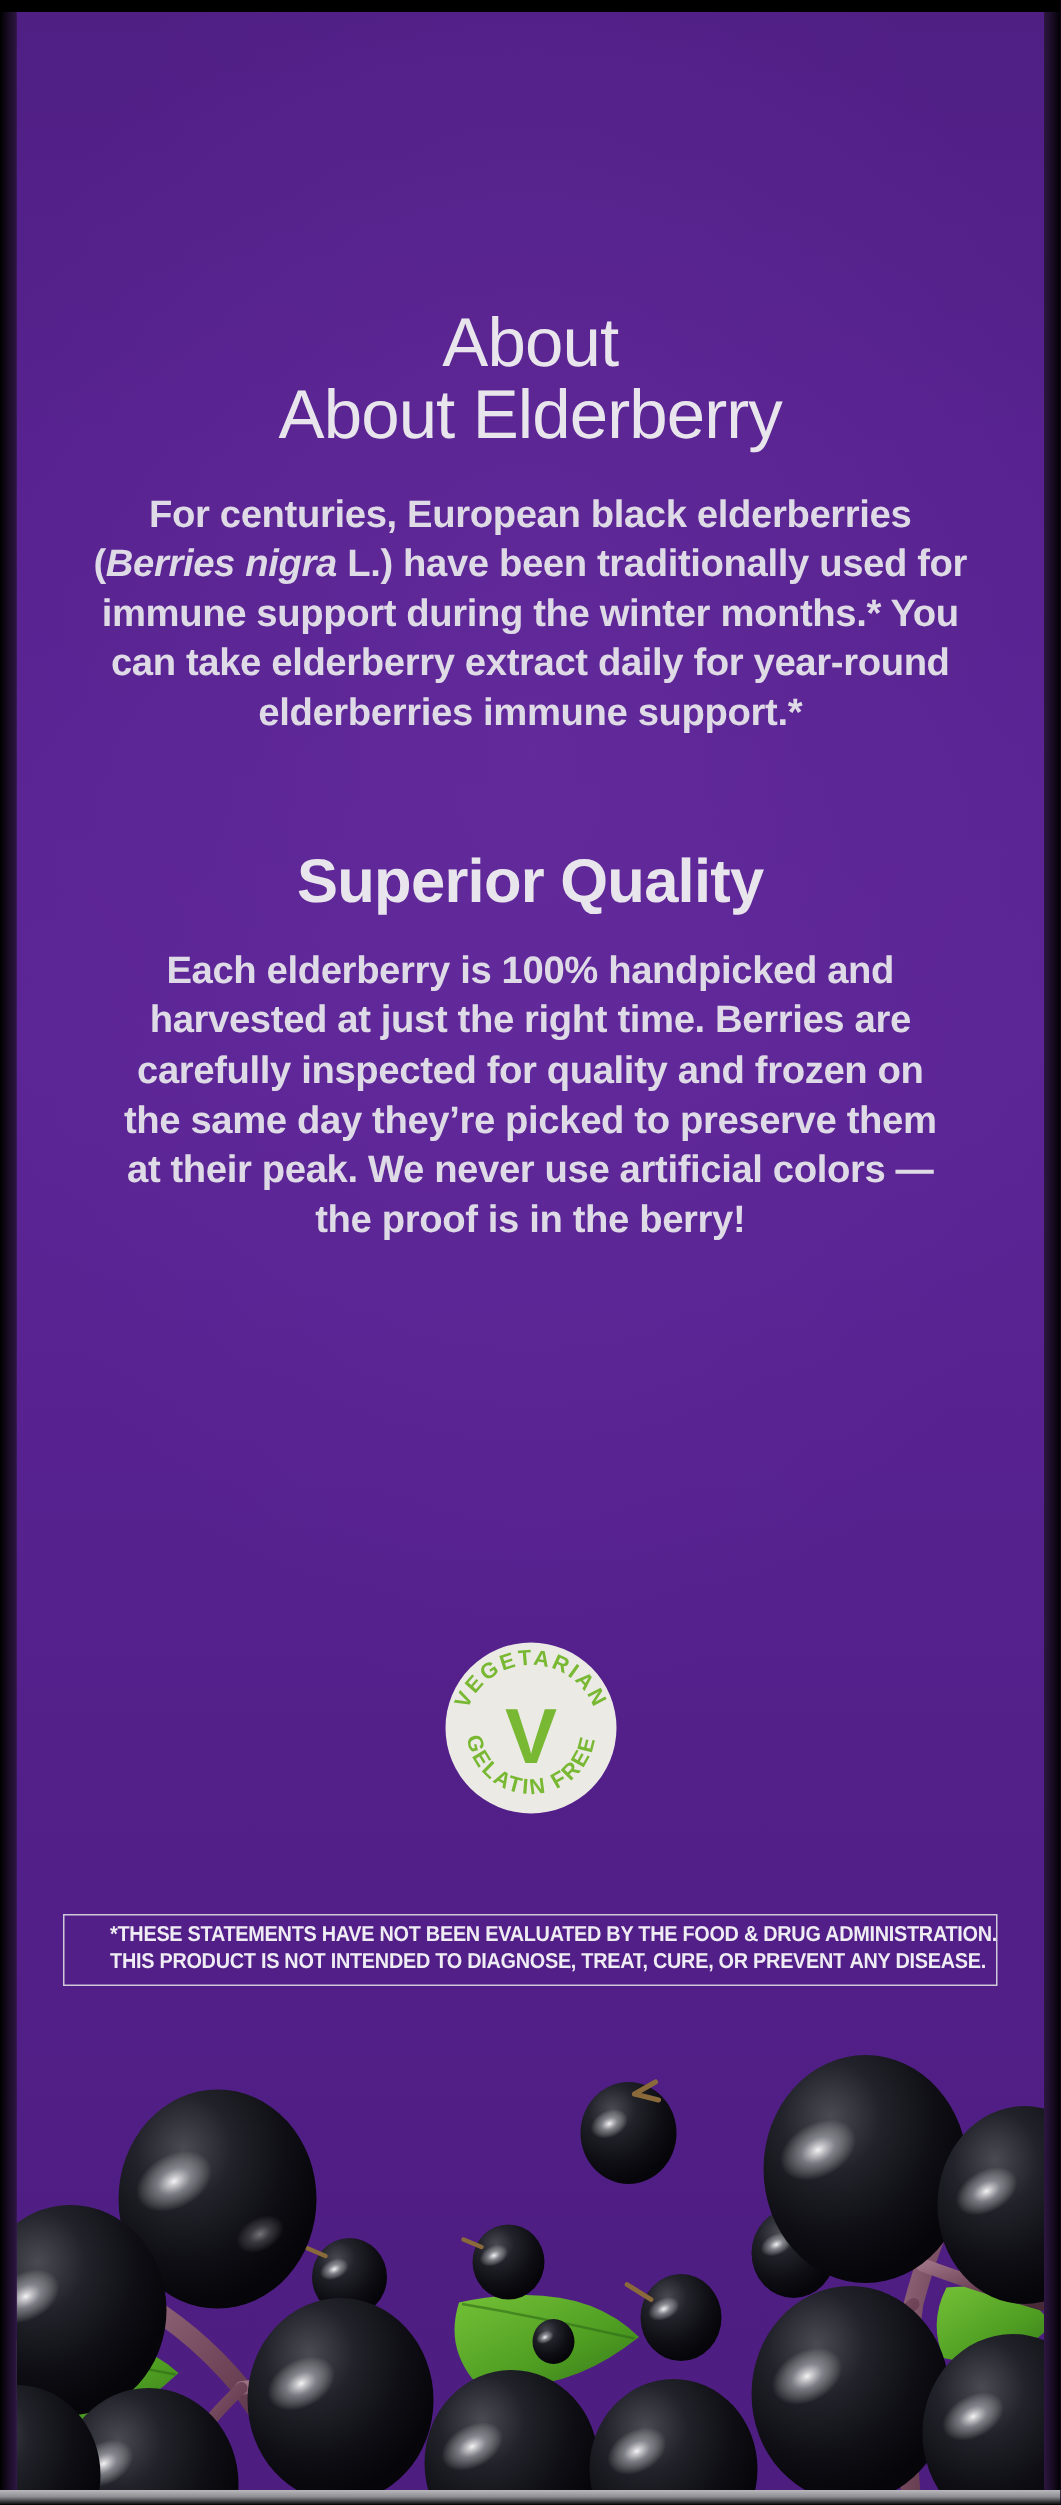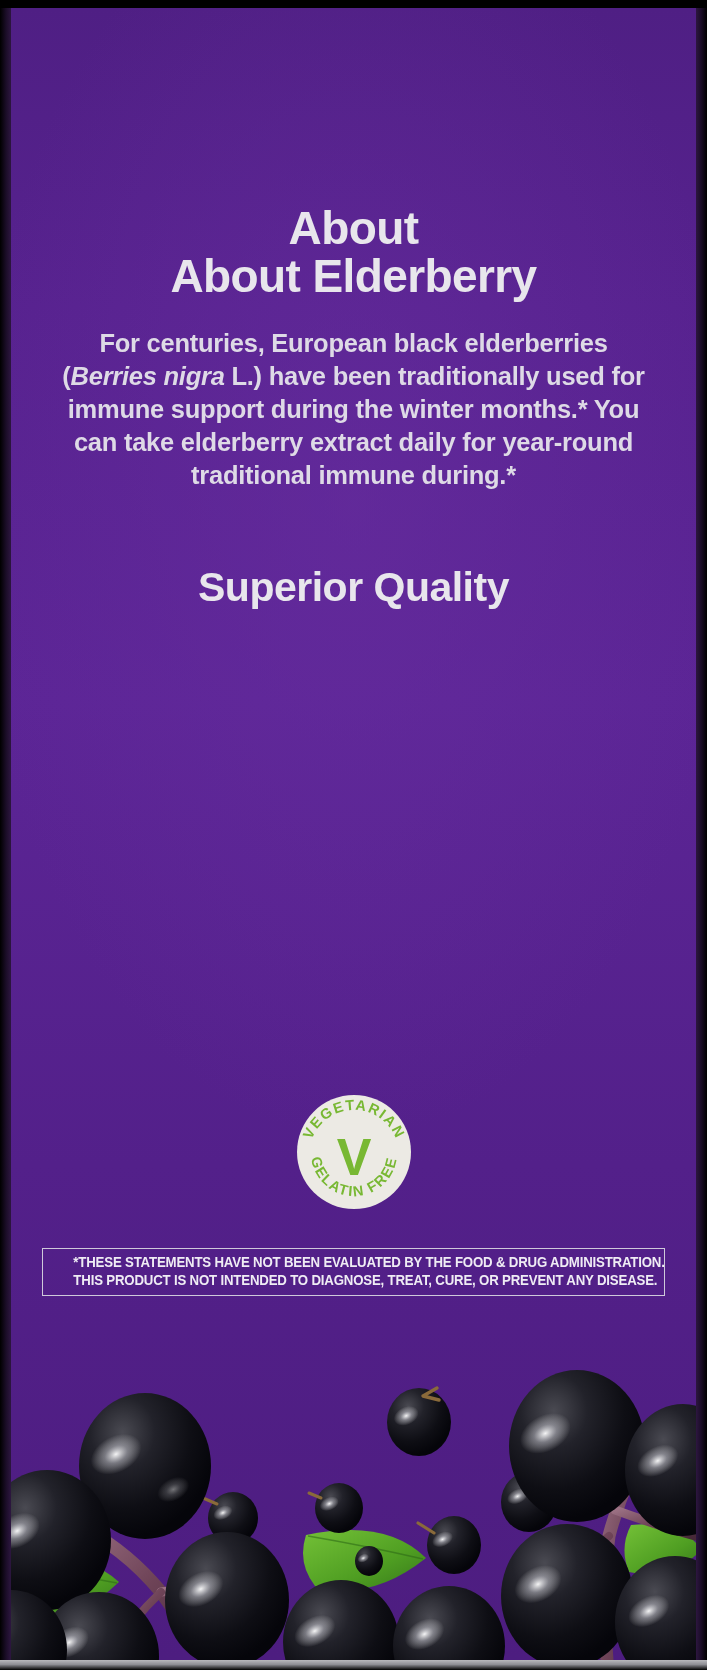--- a/index.html
+++ b/index.html
@@ -41,21 +41,21 @@
   }
 
   
   .content {
     position:relative; z-index:5;
     padding:0 40px;
     text-align:center;
     color:#e9e7ee;
   }
   .heading-about {
-    font-size:46px; font-weight:bold; line-height:1.05;
+    font-size:46px; font-weight:normal; line-height:1.05;
     letter-spacing:-0.6px;
     color:#e8e6ec;
     margin-top:196px;
   }
   .heading-about .line2 { display:block; }
 
   .body-about {
     margin-top:26px;
     font-size:25.5px; font-weight:bold; line-height:1.30;
     letter-spacing:-0.25px;
@@ -83,21 +83,21 @@
     position:absolute; z-index:6;
     left:50%; transform:translateX(-50%);
     top:1085px;
     width:118px; height:118px;
   }
   .seal-wrap svg { display:block; width:118px; height:118px; }
 
   
   .disclaimer {
     position:absolute; z-index:7;
-    left:31px; right:31px; top:1240px;
+    left:31px; right:31px; top:1268px;
     border:1.6px solid #cfc9da;
     padding:5px 6px 6px;
     text-align:center;
   }
   .disclaimer p {
     color:#efecf4;
     font-family:"Liberation Sans Narrow","Liberation Sans", sans-serif;
     font-size:14.4px; font-weight:bold;
     line-height:1.22;
     letter-spacing:-0.2px;
@@ -124,24 +124,25 @@
 
   <div class="panel">
 
     <div class="content">
 
       <h1 class="heading-about">
         <span>About</span>
         <span class="line2">About Elderberry</span>
       </h1>
 
-      <p class="body-about"><span>For centuries, European black elderberries (</span><i>Berries nigra</i><span> L.) have been traditionally used for immune support during the winter months.* You can take elderberry extract daily for year-round traditional immune during.*</span></p>
+      <p class="body-about"><span>For centuries, European black elderberries (</span><i>Berries nigra</i><span> L.) have been traditionally used for immune support during the winter months.* You can take elderberry extract daily for year-round elderberries immune support.*</span></p>
 
       <h2 class="heading-quality">Superior Quality</h2>
 
+      <p class="body-quality">Each elderberry is 100% handpicked and harvested at just the right time. Berries are carefully inspected for quality and frozen on the same day they’re picked to preserve them at their peak. We never use artificial colors — the proof is in the berry!</p>
 
     </div>
 
     <div class="seal-wrap">
       <svg viewBox="0 0 118 118" xmlns="http://www.w3.org/2000/svg" aria-hidden="true">
         <defs>
           <path id="arcTop" d="M 14,62 A 45,45 0 0 1 104,62" fill="none"></path>
           <path id="arcBottom" d="M 16,60 A 43,43 0 0 0 102,60" fill="none"></path>
         </defs>
         <circle cx="59" cy="59" r="57" fill="#eceae4"></circle>

